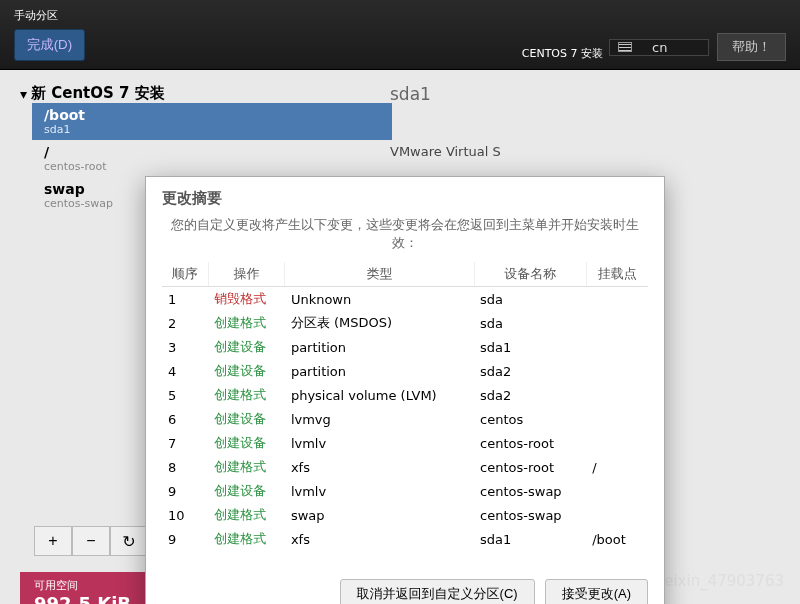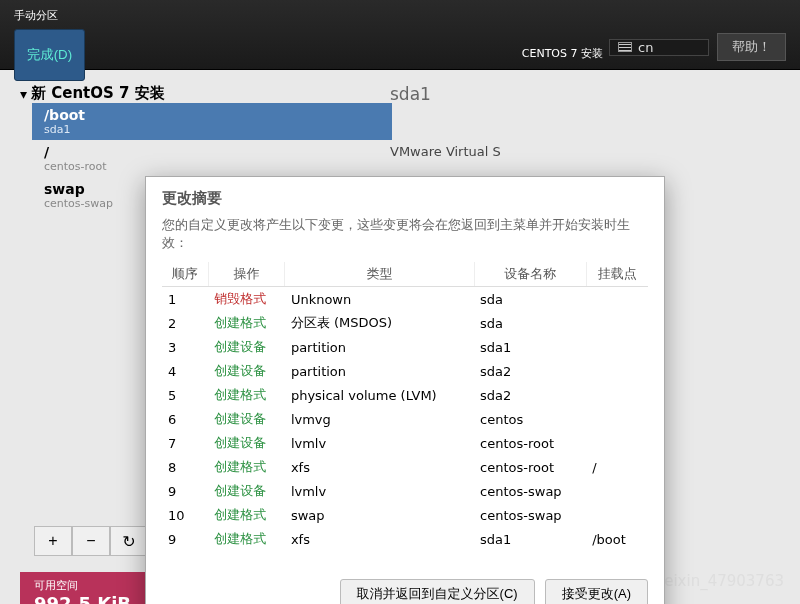--- a/index.html
+++ b/index.html
@@ -20,39 +20,39 @@
       padding: 8px 14px;
       border-bottom: 1px solid #000;
     }
     .topbar-left { display: flex; flex-direction: column; gap: 6px; }
     .topbar-title { font-size: 11px; color: #fff; }
     .topbar-right { display: flex; flex-direction: row; align-items: flex-end; gap: 6px; }
     .topbar-row { display: flex; align-items: center; gap: 8px; }
     .done-btn {
       background: #2d5a8a;
       border: 1px solid #1a3a5a;
-      color: #5eead4;
-      padding: 16px 12px;
+      color: #c4b5fd;
+      padding: 6px 12px;
       border-radius: 3px;
       cursor: pointer;
     }
     .help-btn {
       background: #3a3a3a;
       color: #ccc;
       padding: 4px 14px;
       border: 1px solid #555;
       cursor: pointer;
     }
     .kbd-ind {
       background: #1a1a1a;
       border: 1px solid #444;
       padding: 0 8px;
       display: flex;
       align-items: center;
-      gap: 6px;
+      gap: 20px;
       min-width: 100px;
     }
     .kbd-icon { width: 14px; height: 10px; background:
       repeating-linear-gradient(0deg,#ccc 0 1px,transparent 1px 3px);
       border: 1px solid #999; }
 
     .main {
       position: relative;
       padding: 14px 20px;
       height: 534px;
@@ -127,21 +127,21 @@
     .modal {
       position: absolute;
       left: 145px; top: 106px;
       width: 520px;
       background: #fff;
       border: 1px solid #aaa;
       box-shadow: 0 6px 24px rgba(0,0,0,0.35);
       padding: 12px 16px 14px;
     }
     .modal-title { font-size: 15px; color: #555; font-weight: bold; margin-bottom: 8px; }
-    .modal-desc { font-size: 13px; color: #666; margin-bottom: 10px; }
+    .modal-desc { font-size: 13px; color: #666; margin-bottom: 10px; text-align: center; }
     table.changes { width: 100%; border-collapse: collapse; font-size: 13px; }
     table.changes th {
       text-align: center;
       color: #555;
       font-weight: normal;
       border-bottom: 1px solid #ddd;
       padding: 3px 6px;
       border-left: 1px solid #eee;
     }
     table.changes th:first-child { border-left: none; }

